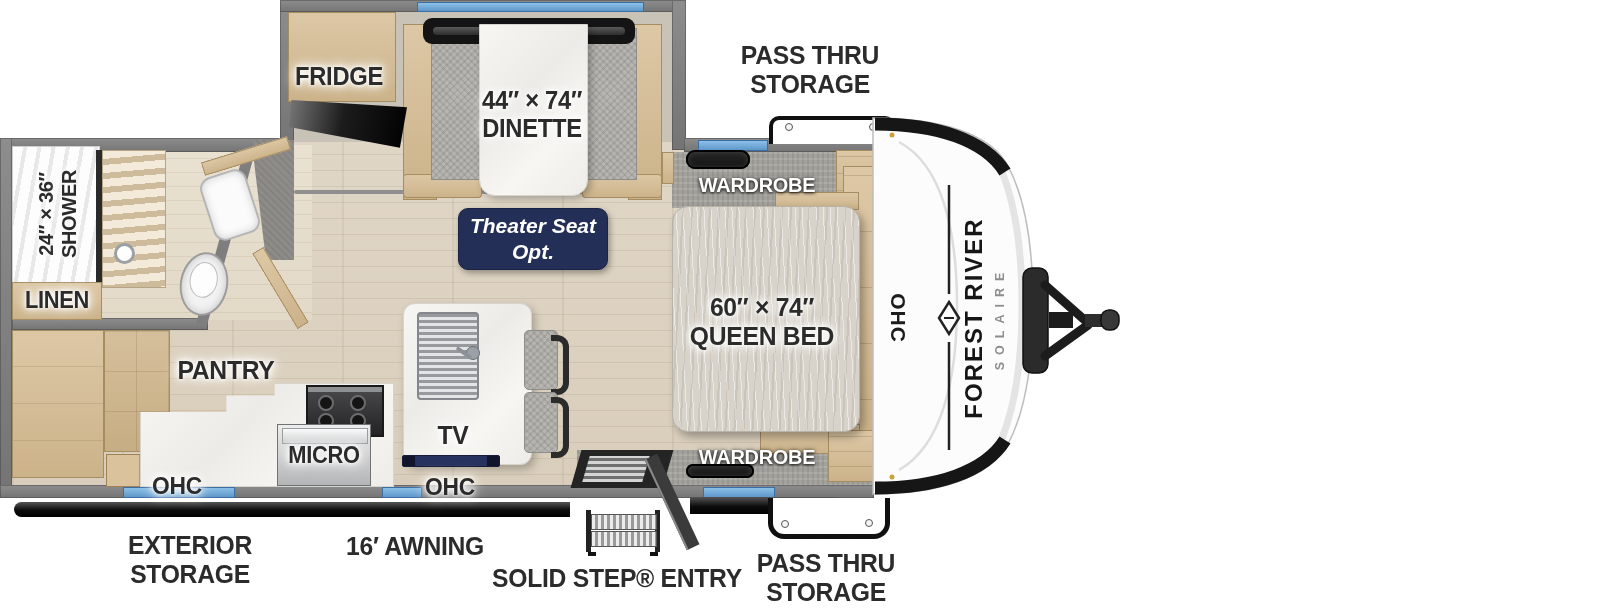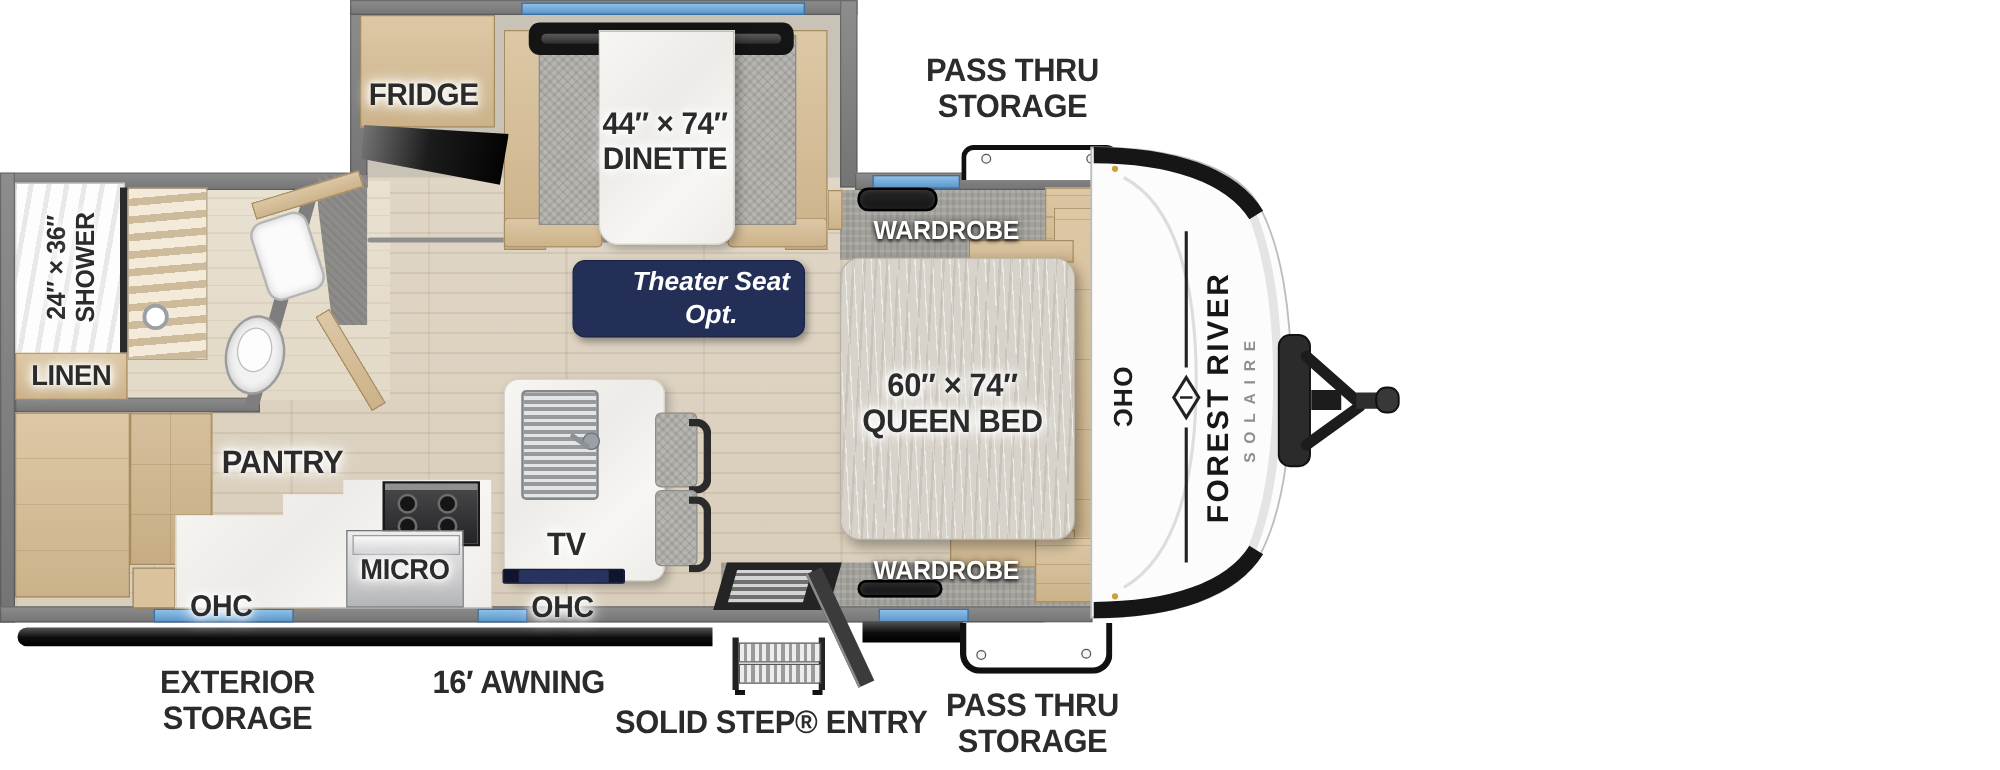--- a/index.html
+++ b/index.html
@@ -177,21 +177,21 @@
     <text transform="translate(156,220) rotate(-90)" text-anchor="middle" dominant-baseline="middle" font-family="Liberation Sans, sans-serif" font-size="12.5" font-weight="bold" letter-spacing="7" fill="#8e8e8e">SOLAIRE</text>
     <g>
       <rect x="178" y="170" width="25" height="105" rx="9" fill="#2b2b2b" stroke="#111" stroke-width="1.5"></rect>
       <path d="M200,187 L243,225 M200,258 L243,227" fill="none" stroke="#1c1c1c" stroke-width="9" stroke-linecap="round"></path>
       <rect x="204" y="214" width="24" height="16" fill="#1c1c1c"></rect>
       <rect x="240" y="216" width="22" height="13" fill="#2e2e2e"></rect>
       <rect x="256" y="212" width="18" height="20" rx="8" fill="#383838" stroke="#111" stroke-width="1.5"></rect>
     </g>
   </svg>
 
-  <div class="badge" style="left:458px;top:208px;width:148px;height:60px;font-size:21px;padding-left:36px;">
+  <div class="badge" style="left:458px;top:208px;width:148px;height:60px;font-size:21px;">
     <div>Theater Seat</div>
     <div>Opt.</div>
   </div>
 
   <div class="lbl" style="left:810px;top:70px;font-size:26px;">
     <div>PASS THRU</div>
       <div>STORAGE</div>
   </div>
   <div class="lbl" style="left:339px;top:77px;font-size:25px;">FRIDGE</div>
   <div class="lbl" style="left:532px;top:114px;font-size:25px;">

